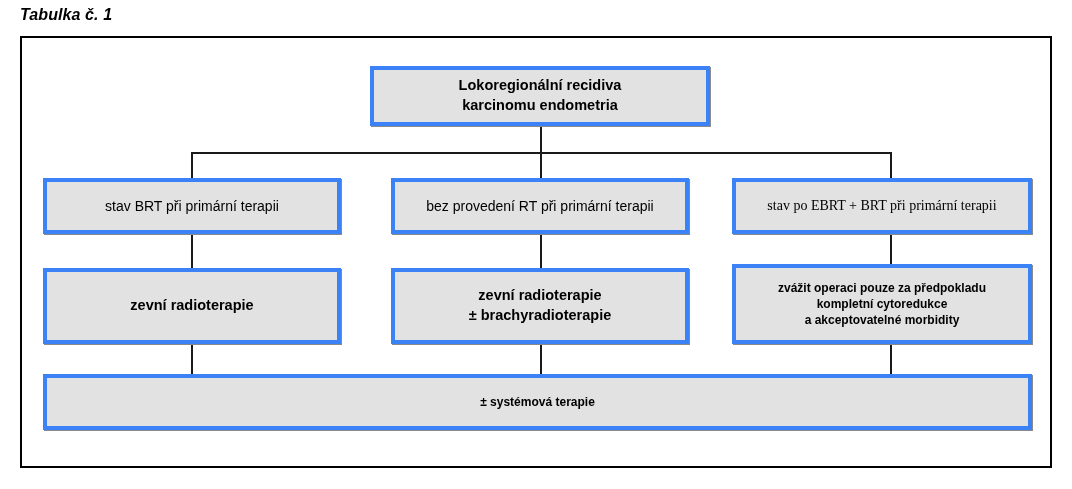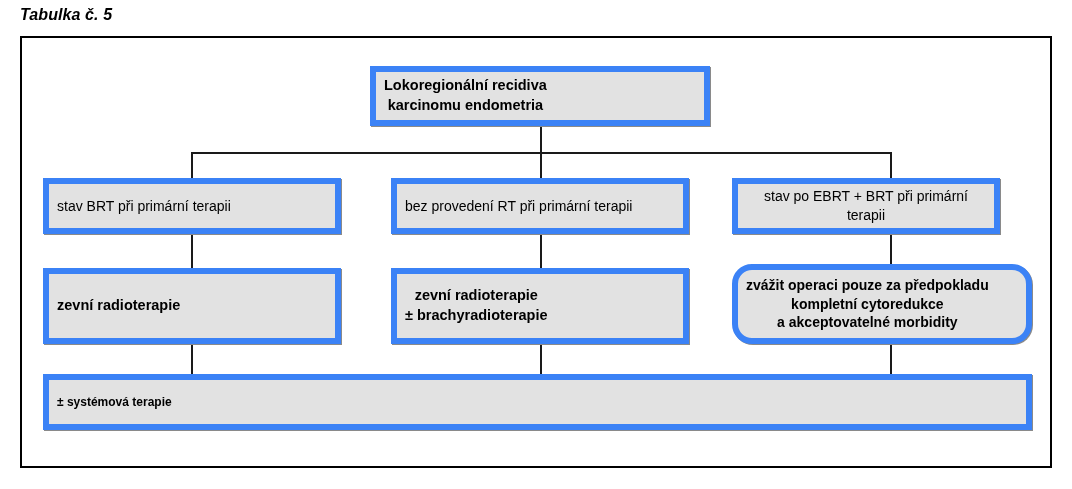--- a/index.html
+++ b/index.html
@@ -36,24 +36,25 @@
     width: 1032px;
     height: 432px;
     border: 2px solid #000000;
     box-sizing: border-box;
     background: #ffffff;
   }
   .node {
     position: absolute;
     box-sizing: border-box;
     background: #e2e2e2;
-    border: 6px solid #3b82f6;
+    border: 4px solid #3b82f6;
     box-shadow: 1px 1px 0 0 #8a8a8a;
     display: flex;
     align-items: center;
+    justify-content: center;
     text-align: center;
     color: #000000;
     line-height: 1.35;
     z-index: 2;
   }
   .node-text {
     display: block;
     padding: 0 8px;
     white-space: pre-line;
   }
@@ -66,21 +67,21 @@
     z-index: 1;
   }
   .v-line { width: 2px; }
   .h-line { height: 2px; }
 </style>
 </head>
 <body>
 
 <div id="figure-root">
 
-  <div id="figure-caption">Tabulka č. 5</div>
+  <div id="figure-caption">Tabulka č. 1</div>
 
   <div id="figure-frame">
 
     <div class="connector v-line" style="left:518px; top:87px; height:29px;"></div>
 
     <div class="connector h-line" style="left:169px; top:114px; width:701px;"></div>
 
     <div class="connector v-line" style="left:169px; top:114px; height:26px;"></div>
     <div class="connector v-line" style="left:518px; top:114px; height:26px;"></div>
     <div class="connector v-line" style="left:868px; top:114px; height:26px;"></div>
@@ -99,34 +100,34 @@
     </div>
 
     <div class="node" style="left:21px; top:140px; width:298px; height:56px; font-size:14px;">
       <span class="node-text weight-regular">stav BRT při primární terapii</span>
     </div>
 
     <div class="node" style="left:369px; top:140px; width:298px; height:56px; font-size:14px;">
       <span class="node-text weight-regular">bez provedení RT při primární terapii</span>
     </div>
 
-    <div class="node" style="left:710px; top:140px; width:268px; height:56px; font-size:14px;">
+    <div class="node" style="left:710px; top:140px; width:300px; height:56px; font-size:14px;font-family:Liberation Serif, serif;">
       <span class="node-text weight-regular">stav po EBRT + BRT při primární terapii</span>
     </div>
 
     <div class="node" style="left:21px; top:230px; width:298px; height:76px; font-size:14.5px;">
       <span class="node-text weight-bold">zevní radioterapie</span>
     </div>
 
     <div class="node" style="left:369px; top:230px; width:298px; height:76px; font-size:14.5px;">
       <span class="node-text weight-bold">zevní radioterapie
 ± brachyradioterapie</span>
     </div>
 
-    <div class="node" style="left:710px; top:226px; width:300px; height:80px; font-size:14px;border-radius:20px;">
+    <div class="node" style="left:710px; top:226px; width:300px; height:80px; font-size:12px;">
       <span class="node-text weight-bold">zvážit operaci pouze za předpokladu
 kompletní cytoredukce
 a akceptovatelné morbidity</span>
     </div>
 
     <div class="node" style="left:21px; top:336px; width:989px; height:56px; font-size:12px;">
       <span class="node-text weight-bold">± systémová terapie</span>
     </div>
 
   </div>

